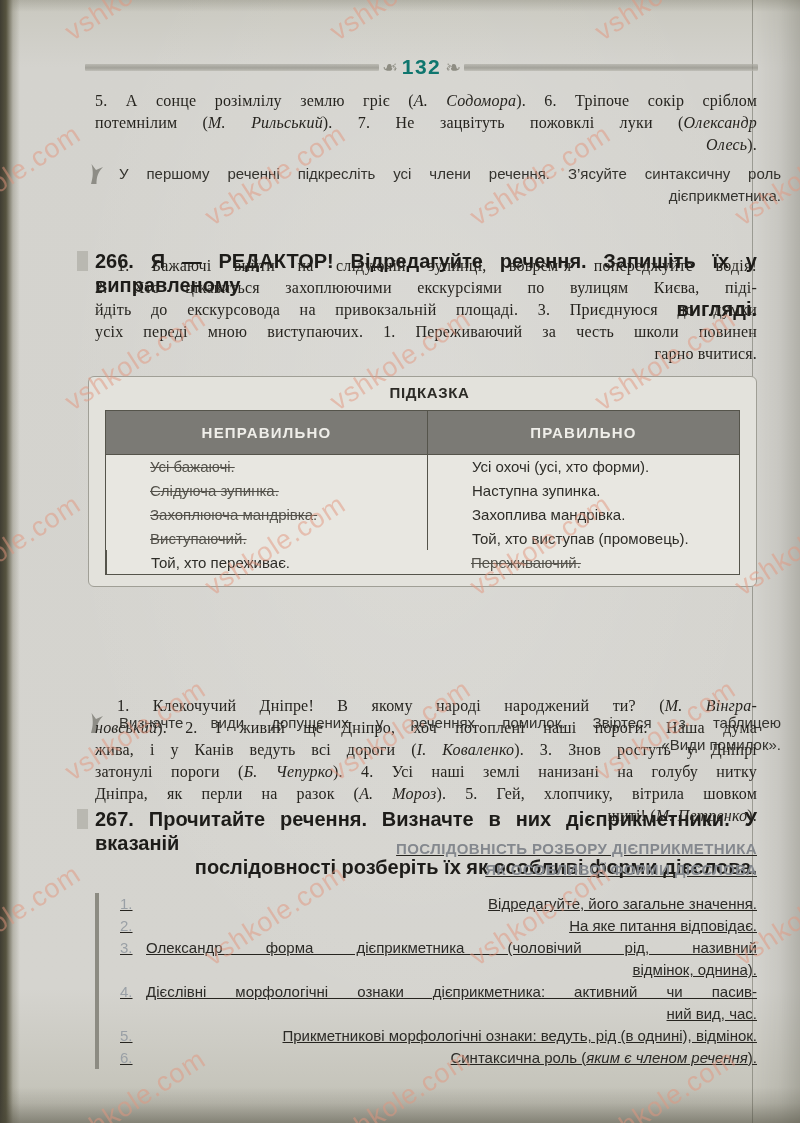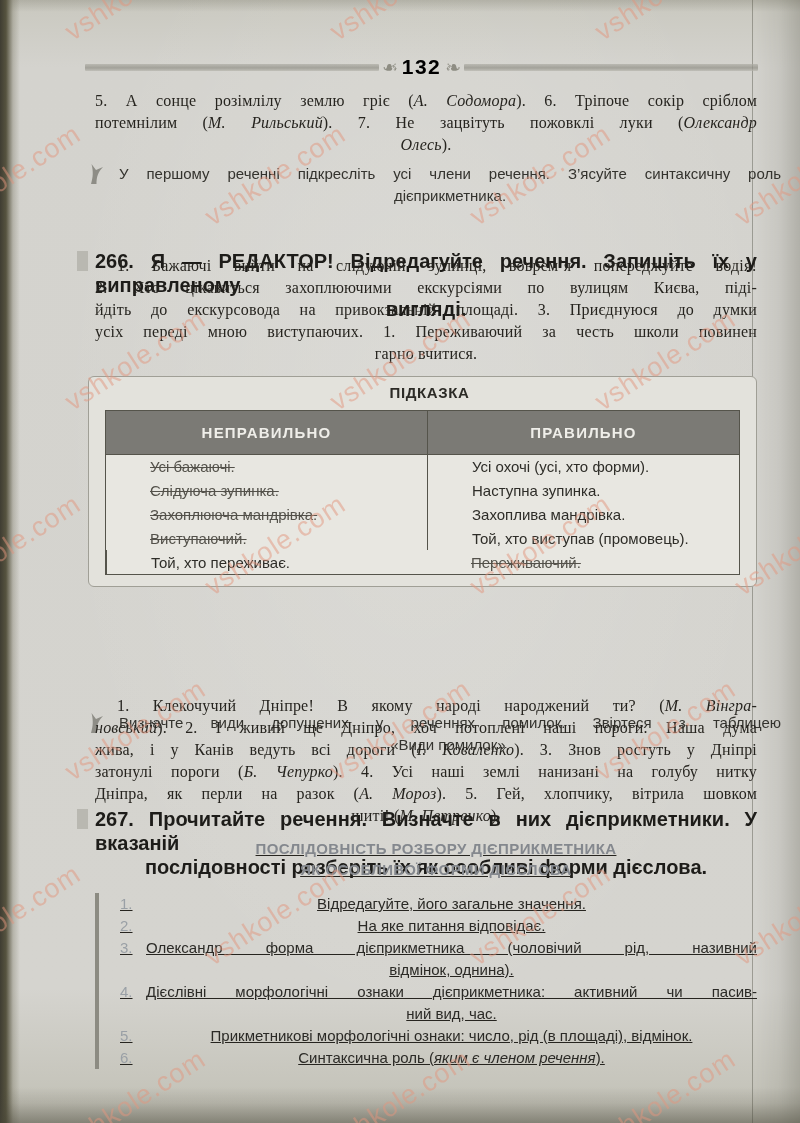--- a/index.html
+++ b/index.html
@@ -28,28 +28,28 @@
   .wm{position:absolute;font-family:"Liberation Sans",sans-serif;font-size:27px;letter-spacing:1px;
       color:var(--watermark,#e2957d);opacity:.5;mix-blend-mode:multiply;
       transform:rotate(-33deg);white-space:nowrap;}
 
   
   .header{position:absolute;top:50px;left:85px;right:42px;height:34px;z-index:2;
     display:flex;align-items:center;gap:3px;}
   .rule{flex:1;height:7px;border-radius:1px;opacity:.7;
     background:linear-gradient(180deg,#aeada5 0%,#8d8c83 55%,#b8b7af 100%);}
   .pagenum{font-family:"Liberation Sans",sans-serif;font-weight:bold;font-size:21px;
-    color:#000000;letter-spacing:1.5px;margin:0 1px;}
+    color:#0f766e;letter-spacing:1.5px;margin:0 1px;}
   .flourish{color:#8e8d83;font-size:19px;line-height:1;}
   .fl-left{transform:scaleX(-1);}
 
   
   .blk{position:absolute;left:95px;width:662px;z-index:2;color:#26241f;}
   .serif{font-size:16px;line-height:22px;letter-spacing:0.2px;}
-  .tl{text-align:center;}
+  .tl{text-align:right;}
   .tl.just{text-align:justify;text-align-last:justify;}
   span.i{font-style:italic;}
   .indent-first .tl:first-child{text-indent:22px;}
 
   .task{padding-left:24px;position:relative;font-family:"Liberation Sans",sans-serif;
     font-size:15px;line-height:22px;color:#34332e;}
   .task-icon{position:absolute;left:-8px;top:0px;width:20px;height:22px;}
 
   .ex-head{font-family:"Liberation Sans",sans-serif;font-weight:bold;font-size:20px;
     line-height:24px;color:#1d1c19;position:relative;}
@@ -233,21 +233,21 @@
       <div class="proc-item">
         <span class="proc-num">4.</span>
         <div class="proc-lines">
             <div class="tl just">Дієслівні морфологічні ознаки дієприкметника: активний чи пасив-</div>
             <div class="tl">ний вид, час.</div>
           </div>
       </div>
       <div class="proc-item">
         <span class="proc-num">5.</span>
         <div class="proc-lines">
-            <div class="tl">Прикметникові морфологічні ознаки: число, рід (в площаді), відмінок.</div>
+            <div class="tl">Прикметникові морфологічні ознаки: ведуть, рід (в однині), відмінок.</div>
           </div>
       </div>
       <div class="proc-item">
         <span class="proc-num">6.</span>
         <div class="proc-lines">
             <div class="tl"><span>Синтаксична роль (</span><span class="i">яким є членом речення</span><span>).</span></div>
           </div>
       </div>
     </div>
   </div>

